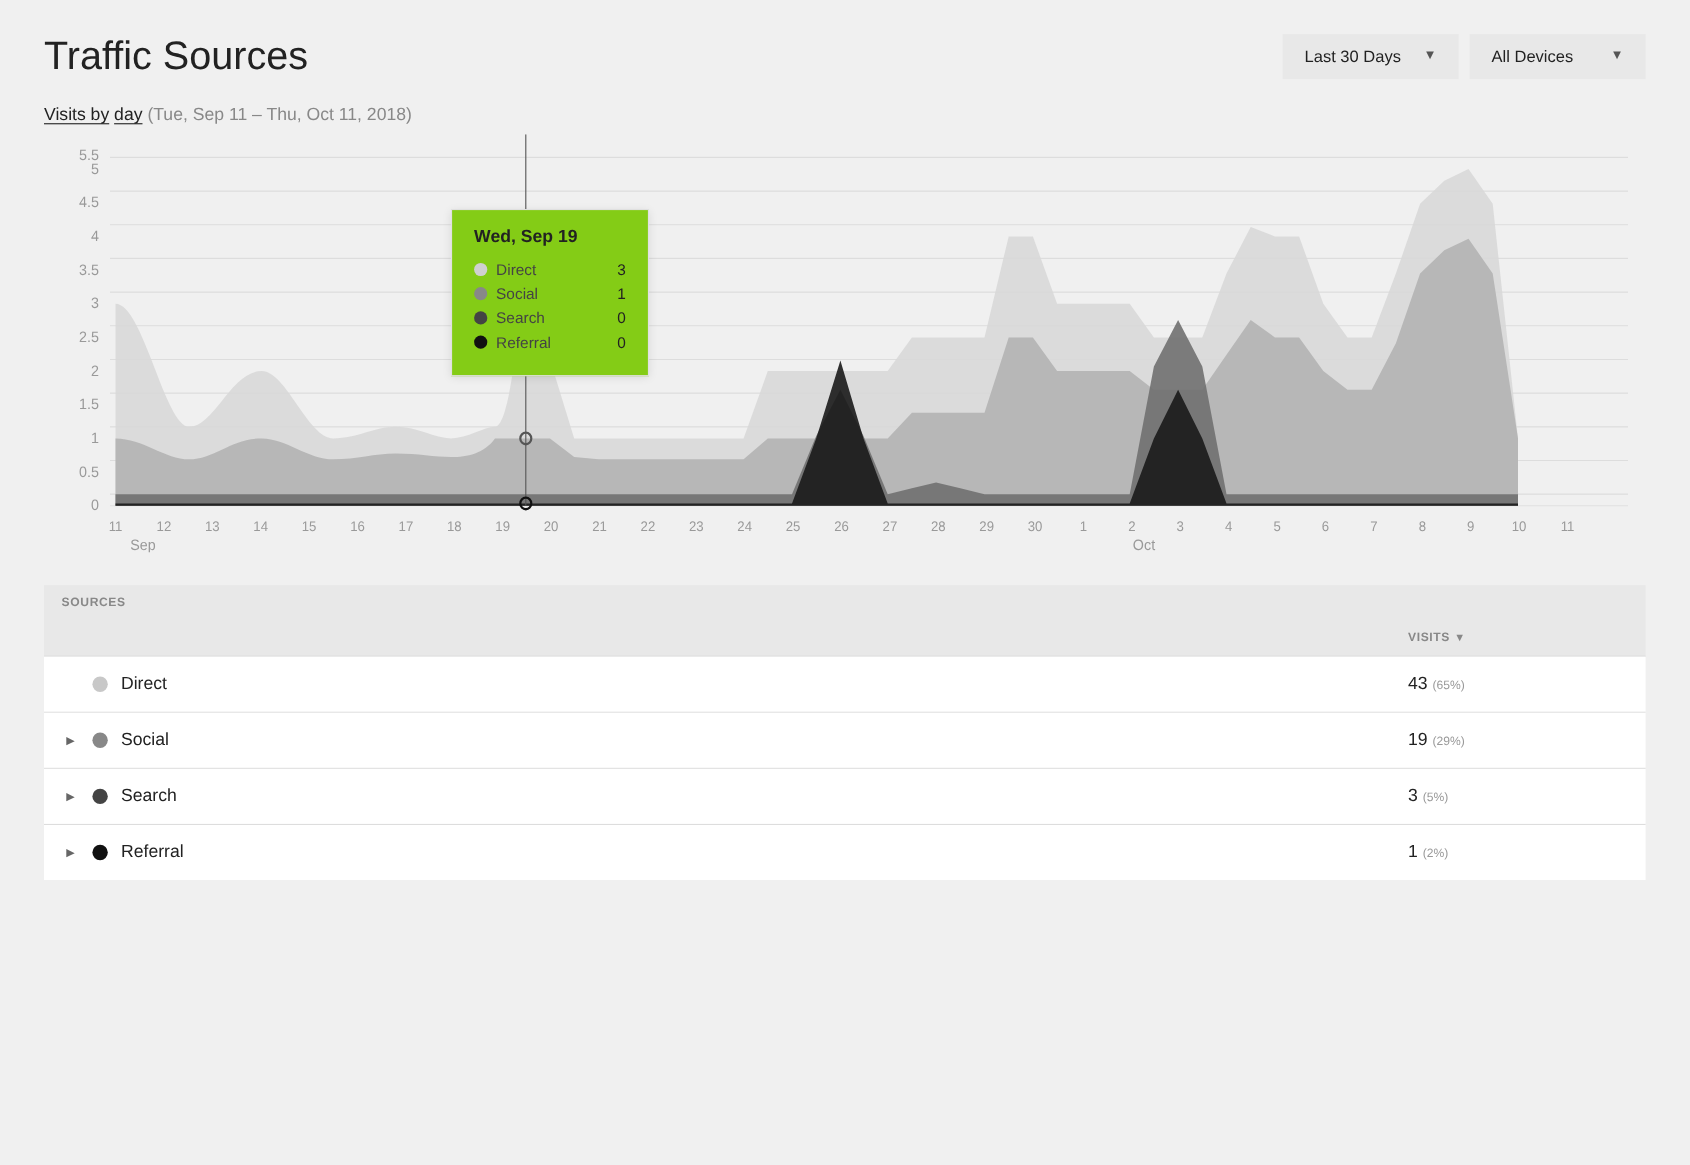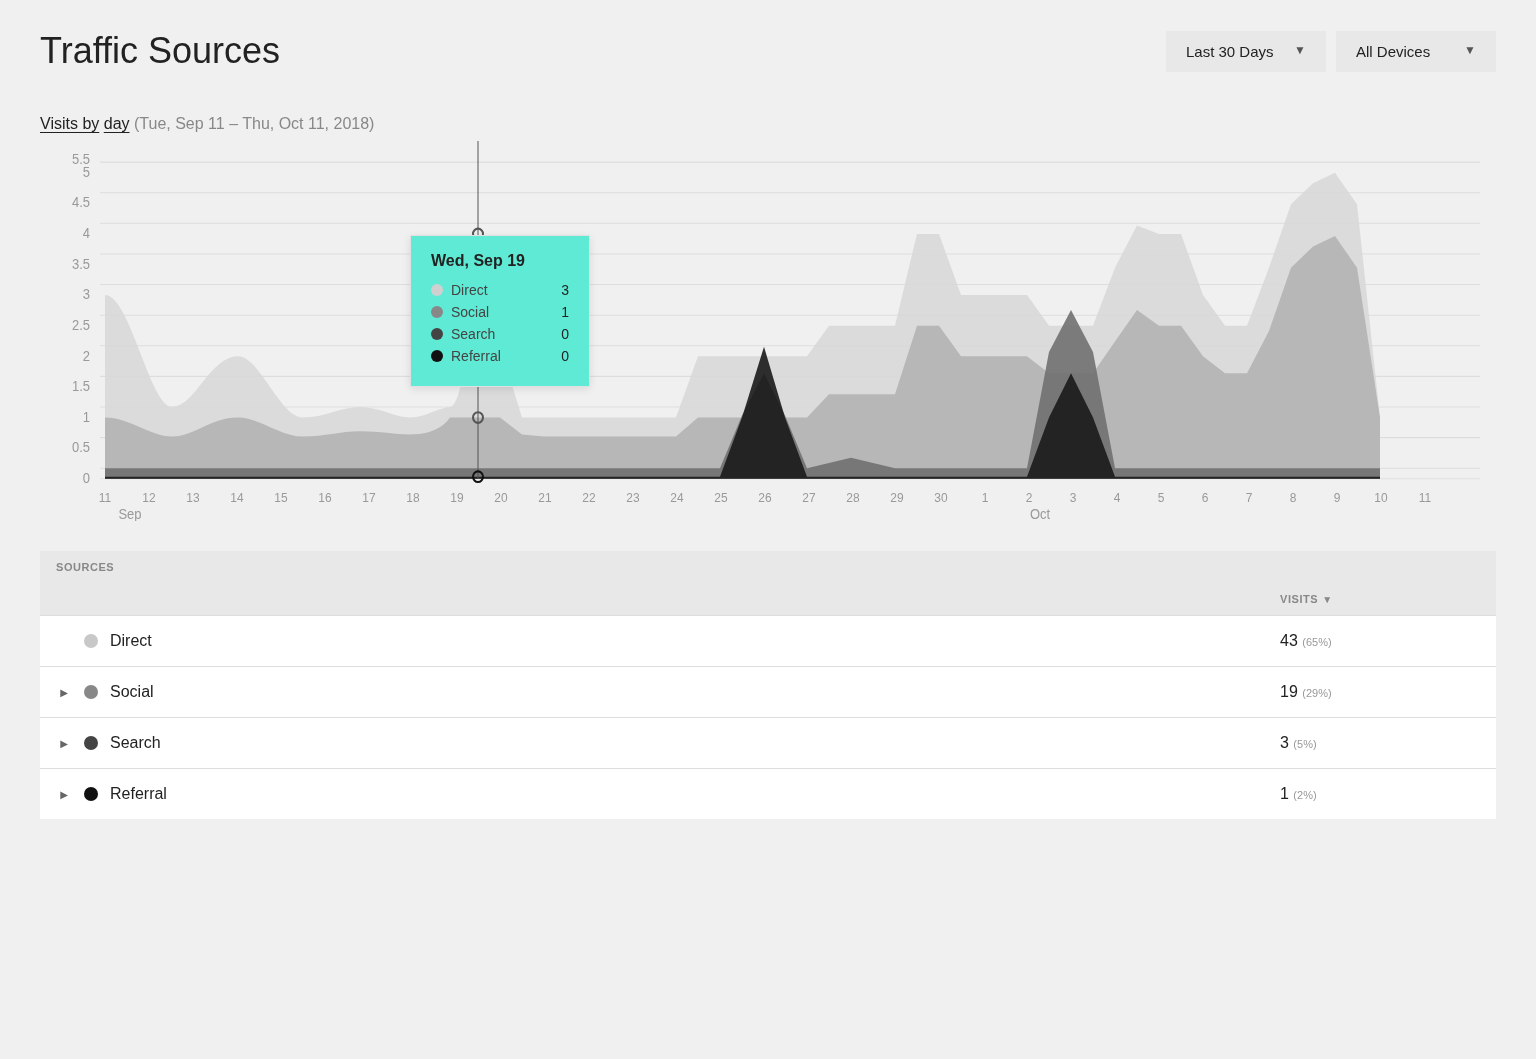--- a/index.html
+++ b/index.html
@@ -7,21 +7,21 @@
       background: #f0f0f0;
       font-family: -apple-system, BlinkMacSystemFont, 'Segoe UI', sans-serif;
       color: #222;
       min-height: 1059px;
       padding: 30px 40px;
     }
     .header {
       display: flex;
       align-items: center;
       justify-content: space-between;
-      margin-bottom: 43px;
+      margin-bottom: 24px;
     }
     .page-title {
       font-size: 36px;
       font-weight: 400;
       color: #222;
     }
     .header-controls {
       display: flex;
       gap: 10px;
     }
@@ -66,28 +66,28 @@
       width: 100%;
       height: 380px;
       background: #f0f0f0;
     }
     .chart-svg {
       width: 100%;
       height: 100%;
     }
     .tooltip {
       position: absolute;
-      background: #5eead4;
+      background: #84cc16;
       border: 1px solid #e0e0e0;
       padding: 16px 20px;
       box-shadow: 0 2px 8px rgba(0,0,0,0.1);
       min-width: 180px;
       z-index: 10;
       left: 370px;
-      top: 94px;
+      top: 68px;
     }
     .tooltip-date {
       font-size: 16px;
       font-weight: 600;
       margin-bottom: 12px;
       color: #222;
     }
     .tooltip-row {
       display: flex;
       align-items: center;

